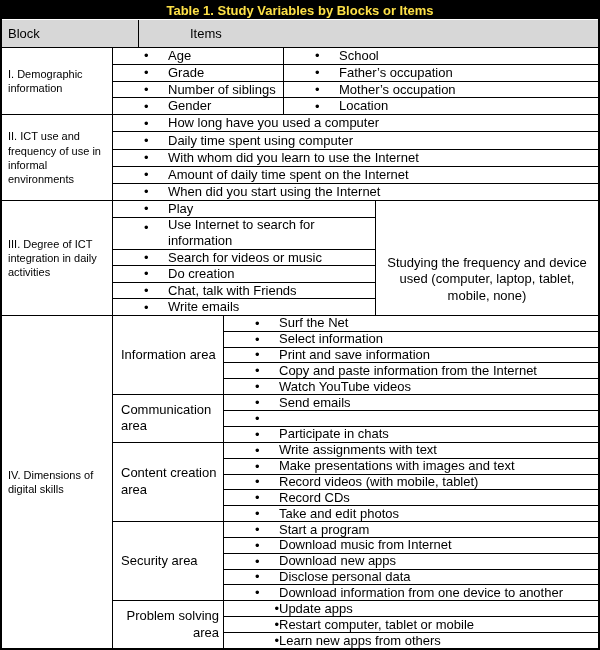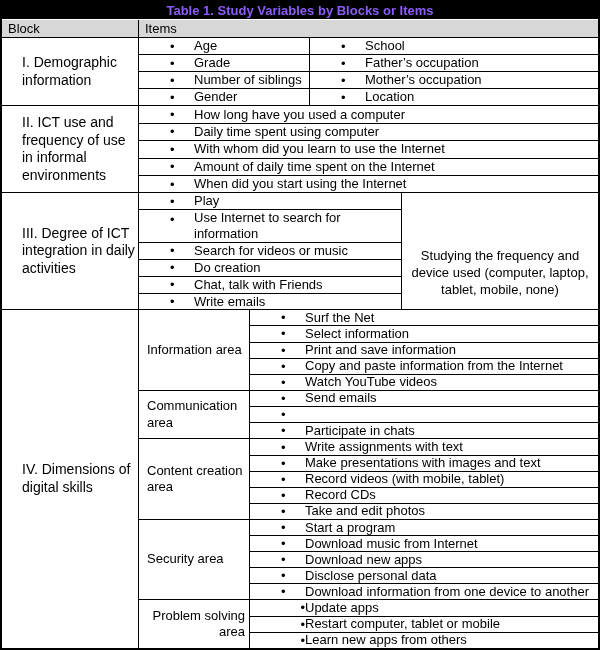--- a/index.html
+++ b/index.html
@@ -1,27 +1,27 @@
 <!DOCTYPE html>
 <html><head>
 <meta charset="utf-8">
 <style>
   * { margin:0; padding:0; box-sizing:border-box; }
   html,body { background:#ffffff; }
   .tbl { width:600px; height:650px; border:2px solid #000; display:flex; flex-direction:column;
          font-family:"Liberation Sans", sans-serif; font-size:13px; color:#000; background:#fff; }
-  .title { height:18px; flex:none; background:#000; color:#8b5cf6; font-weight:bold;
+  .title { height:18px; flex:none; background:#000; color:#fde047; font-weight:bold;
            display:flex; align-items:center; justify-content:center; border-bottom:1px solid #fff; font-size:13px; }
-  .hrow { height:18px; flex:none; background:#d7d7d7; display:flex; border-bottom:1.5px solid #000; }
+  .hrow { height:28px; flex:none; background:#d7d7d7; display:flex; border-bottom:1.5px solid #000;gap:45px; }
   .hcell-block { width:137px; flex:none; border-right:1.5px solid #000; display:flex; align-items:center; padding-left:6px; }
   .hcell-items { flex:1; display:flex; align-items:center; padding-left:6px; }
   .brow { display:flex; border-bottom:1.5px solid #000; min-height:0; }
   .brow.last { border-bottom:none; }
-  .bcell { width:137px; flex:none; border-right:1.5px solid #000; display:flex; flex-direction:column;
-           justify-content:center; padding-left:20px; padding-right:2px; font-size:14px; line-height:1.28; }
+  .bcell { width:111px; flex:none; border-right:1.5px solid #000; display:flex; flex-direction:column;
+           justify-content:center; padding-left:6px; padding-right:2px; font-size:11px; line-height:1.28; }
   .rows { flex:1; display:flex; flex-direction:column; min-width:0; }
   .irow { flex:1 1 0; display:flex; align-items:center; border-bottom:1.5px solid #000; min-height:0; }
   .rows > .irow:last-child, .mid > .irow:last-child { border-bottom:none; }
   .irow.h2 { flex:2 1 0; }
   .irow.h2 .bul { align-self:flex-start; margin-top:2px; }
   .bul { margin-left:31px; width:24px; flex:none; }
   .itext { line-height:1.22; padding-right:4px; }
   .lcell { width:171px; flex:none; border-right:1.5px solid #000; align-self:stretch; display:flex; align-items:center; }
   .rcell { flex:1; align-self:stretch; display:flex; align-items:center; }
   .mid { width:263px; flex:none; border-right:1.5px solid #000; display:flex; flex-direction:column; }

